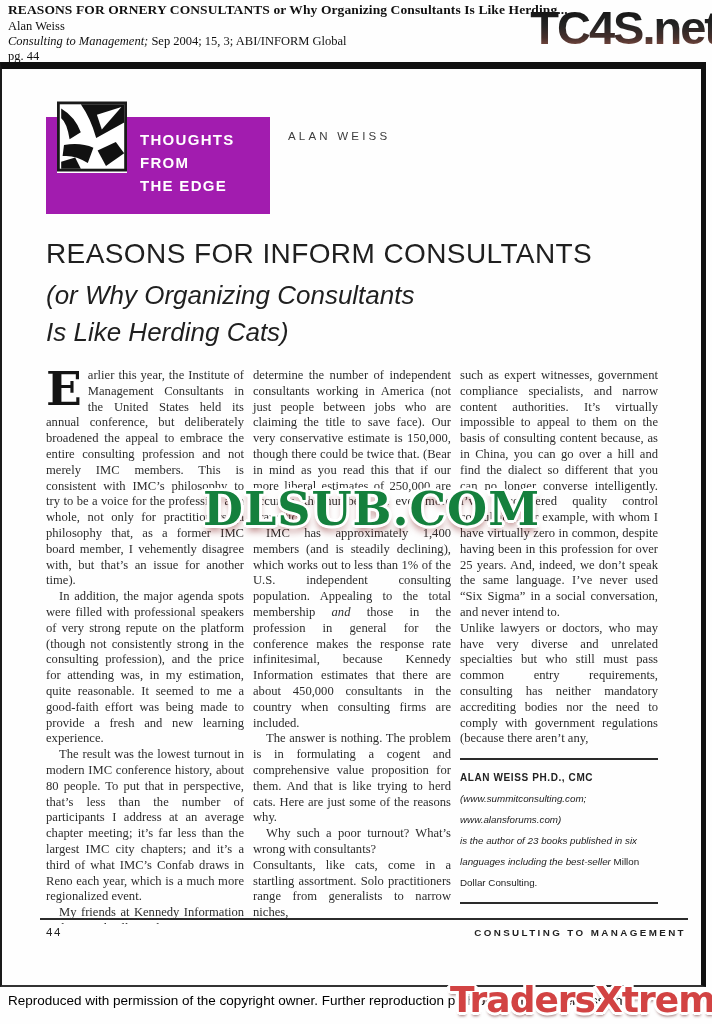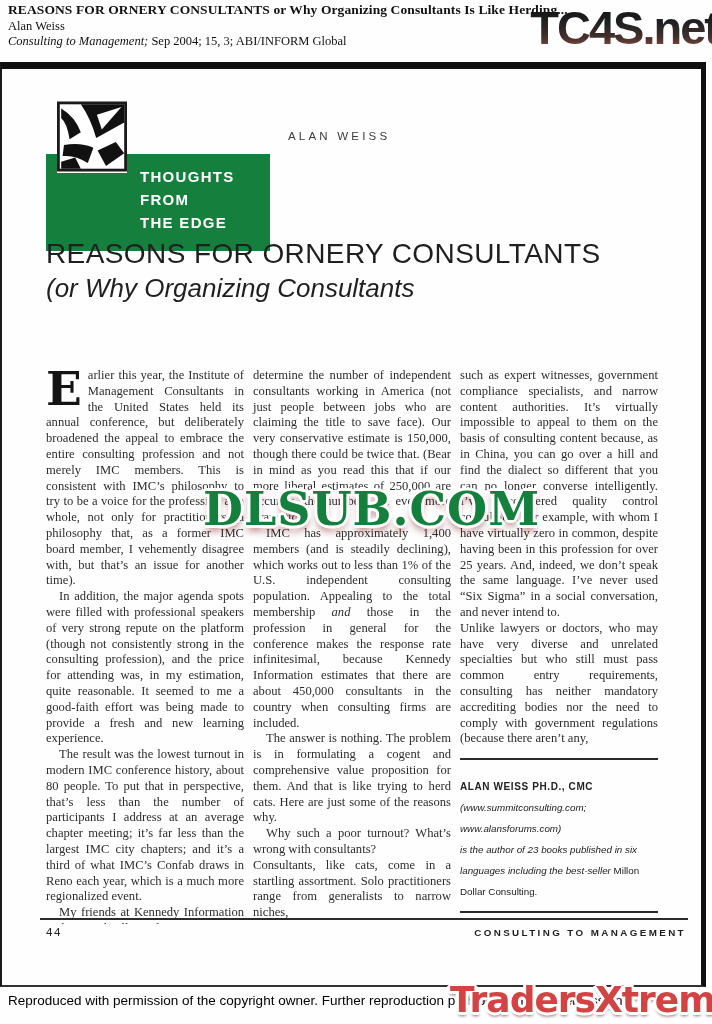--- a/index.html
+++ b/index.html
@@ -28,47 +28,47 @@
     text-shadow:-3px 0 0 #fff,3px 0 0 #fff,0 -3px 0 #fff,0 3px 0 #fff,
       -2px -2px 0 #fff,2px -2px 0 #fff,-2px 2px 0 #fff,2px 2px 0 #fff,
       0 4px 3px rgba(90,25,25,.6);}
 
   
   .scan-border{position:absolute;left:0;top:62px;width:706px;height:925px;box-sizing:border-box;
     border-top:7px solid #101010;border-right:5px solid #101010;
     border-left:2px solid #1a1a1a;border-bottom:2px solid #333;z-index:5;pointer-events:none;}
 
   
-  .masthead-box{position:absolute;left:46px;top:117px;width:224px;height:97px;background:#15803d;z-index:10;margin-top:37px;}
+  .masthead-box{position:absolute;left:46px;top:117px;width:224px;height:97px;background:#a21caf;z-index:10;}
   .masthead-text{position:absolute;left:94px;top:11px;color:#fff;
     font:700 15px/23px "Liberation Sans",sans-serif;letter-spacing:1.3px;}
   .logo-icon{position:absolute;left:57px;top:100px;width:70px;height:73px;z-index:12;background:#fff;}
   .byline{position:absolute;left:288px;top:131px;font:400 11.5px/1 "Liberation Sans",sans-serif;
     letter-spacing:3.2px;color:#3c3c3c;z-index:10;}
 
   
   .title-block{position:absolute;left:46px;top:238px;color:#1f1f1f;z-index:10;}
   .title-main{font:400 28px/1.15 "Liberation Sans",sans-serif;letter-spacing:0.4px;}
   .title-sub{font:italic 400 26px/37px "Liberation Sans",sans-serif;}
-  .title-sub.first{}
+  .title-sub.first{margin-top:7px;}
 
   
   .cols{position:absolute;left:46px;top:368px;width:612px;height:556px;display:flex;gap:9px;
     overflow:hidden;font:400 12.6px/15.8px "Liberation Serif",serif;color:#2d2d2d;
     text-align:justify;z-index:10;}
   .col{flex:1 1 0;min-width:0;}
   .cols p{margin:0;}
   .ind{text-indent:13px;}
   .dropcap{float:left;font:700 47px/39px "DejaVu Serif",serif;padding:1px 6px 0 0;color:#141414;}
   .sec-h{font:700 12.5px/15px "Liberation Sans",sans-serif;color:#1b1b1b;text-align:left;
     margin:16px 0 9px;padding-left:18px;text-indent:-18px;}
 
   
   .bio{margin-top:11px;border-top:2px solid #2a2a2a;border-bottom:2px solid #2a2a2a;
-    padding:17px 2px 9px 0;text-align:left;color:#222;}
+    padding:8px 2px 9px 0;text-align:left;color:#222;}
   .bio-name{font:700 10px/20px "Liberation Sans",sans-serif;letter-spacing:0.6px;}
   .bio-text{font:italic 400 9.8px/21px "Liberation Sans",sans-serif;}
   .bio-book{font-style:normal;}
 
   
   .pfoot-rule{position:absolute;left:40px;top:918px;width:648px;border-top:2px solid #2b2b2b;z-index:10;}
   .pfoot-num{position:absolute;left:46px;top:927px;font:400 11.5px/1 "Liberation Sans",sans-serif;
     letter-spacing:1.5px;color:#222;z-index:10;}
   .pfoot-journal{position:absolute;right:26px;top:928px;font:700 9.8px/1 "Liberation Sans",sans-serif;
     letter-spacing:2.4px;color:#1f1f1f;z-index:10;}
@@ -79,20 +79,21 @@
 </style>
 </head>
 <body>
 
 <div class="stage">
 
   <div class="cite">
     <div class="cite-title">REASONS FOR ORNERY CONSULTANTS  or Why Organizing Consultants Is Like Herding...</div>
     <div class="cite-line">Alan Weiss</div>
     <div class="cite-line"><em>Consulting to Management;</em><span> Sep 2004; 15, 3; ABI/INFORM Global</span></div>
+    <div class="cite-line">pg. 44</div>
   </div>
 
   <div class="wm wm-tc4s">TC4S.net</div>
 
   <div class="scan-border"></div>
 
   <div class="masthead-box">
     <div class="masthead-text">
       <div>THOUGHTS</div>
       <div>FROM</div>
@@ -106,22 +107,23 @@
       <path fill="#fff" d="M92 8 L64 40 L57 19 Z"></path>
       <path fill="#111" d="M6 10 Q26 22 34 44 L18 54 Q14 30 6 24 Z"></path>
       <path fill="#111" d="M10 62 Q34 58 52 66 L44 88 Q26 76 8 78 Z"></path>
       <path fill="#111" d="M58 70 L84 58 L96 74 L70 92 Z"></path>
       <path fill="#111" d="M6 86 L26 80 L34 96 L6 96 Z"></path>
     </svg>
   </div>
   <div class="byline">ALAN WEISS</div>
 
   <div class="title-block">
-    <div class="title-main">REASONS FOR ORNERY CONSULTANTS</div>
+    <div class="title-main">REASONS FOR INFORM CONSULTANTS</div>
     <div class="title-sub first">(or Why Organizing Consultants</div>
+    <div class="title-sub">Is Like Herding Cats)</div>
   </div>
 
   <div class="cols">
 
     <div class="col">
       <p><span class="dropcap">E</span><span>arlier this year, the Institute of Management Consultants in the United States held its annual conference, but deliberately broadened the appeal to embrace the entire consulting profession and not merely IMC members. This is consistent with IMC’s philosophy to try to be a voice for the profession as a whole, not only for practitioners (a philosophy that, as a former IMC board member, I vehemently disagree with, but that’s an issue for another time).</span></p>
       <p class="ind">In addition, the major agenda spots were filled with professional speakers of very strong repute on the platform (though not consistently strong in the consulting profession), and the price for attending was, in my estimation, quite reasonable. It seemed to me a good-faith effort was being made to provide a fresh and new learning experience.</p>
       <p class="ind">The result was the lowest turnout in modern IMC conference history, about 80 people. To put that in perspective, that’s less than the number of participants I address at an average chapter meeting; it’s far less than the largest IMC city chapters; and it’s a third of what IMC’s Confab draws in Reno each year, which is a much more regionalized event.</p>
       <p class="ind">My friends at Kennedy Information and I periodically sit down to try to</p>
     </div>

